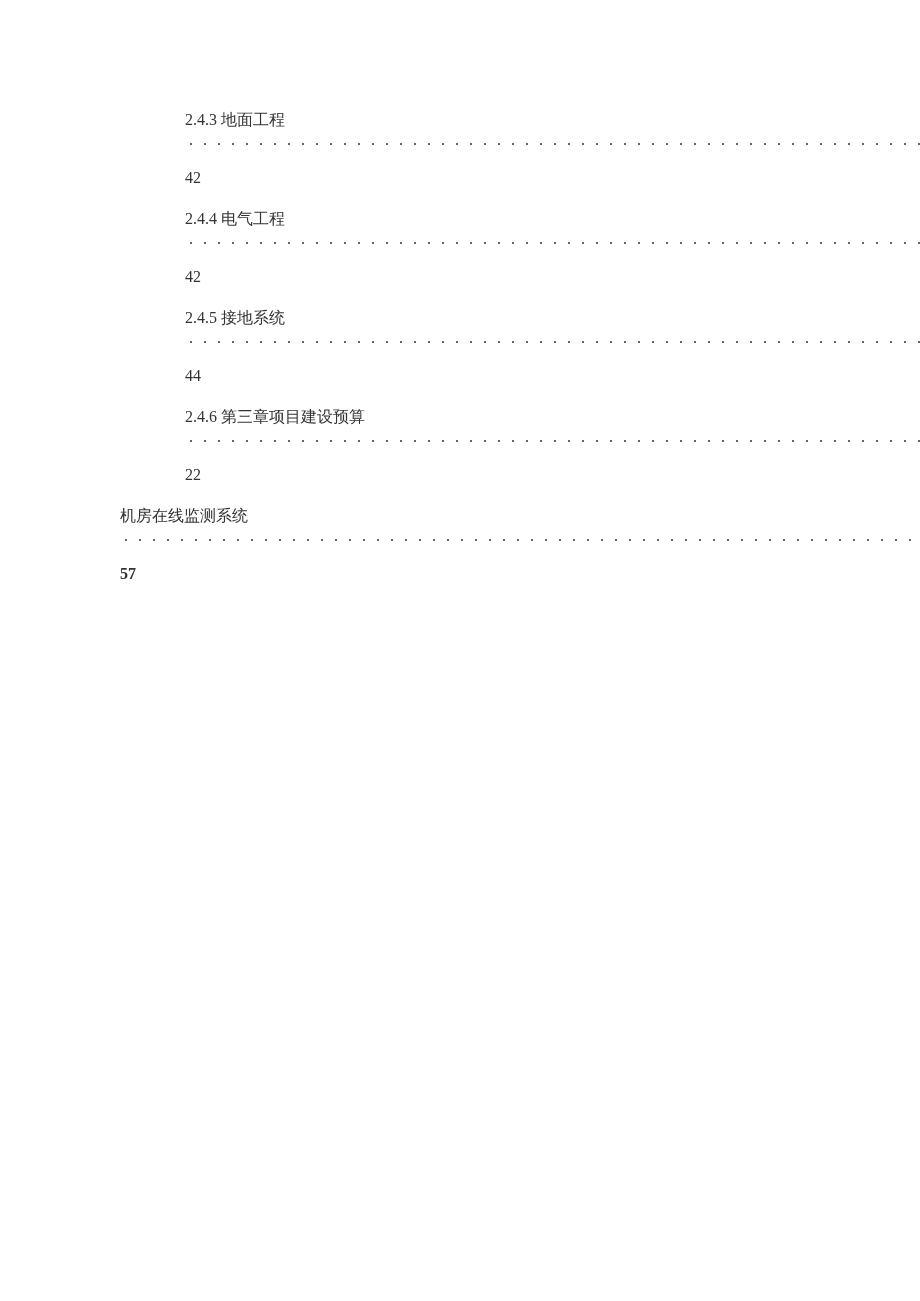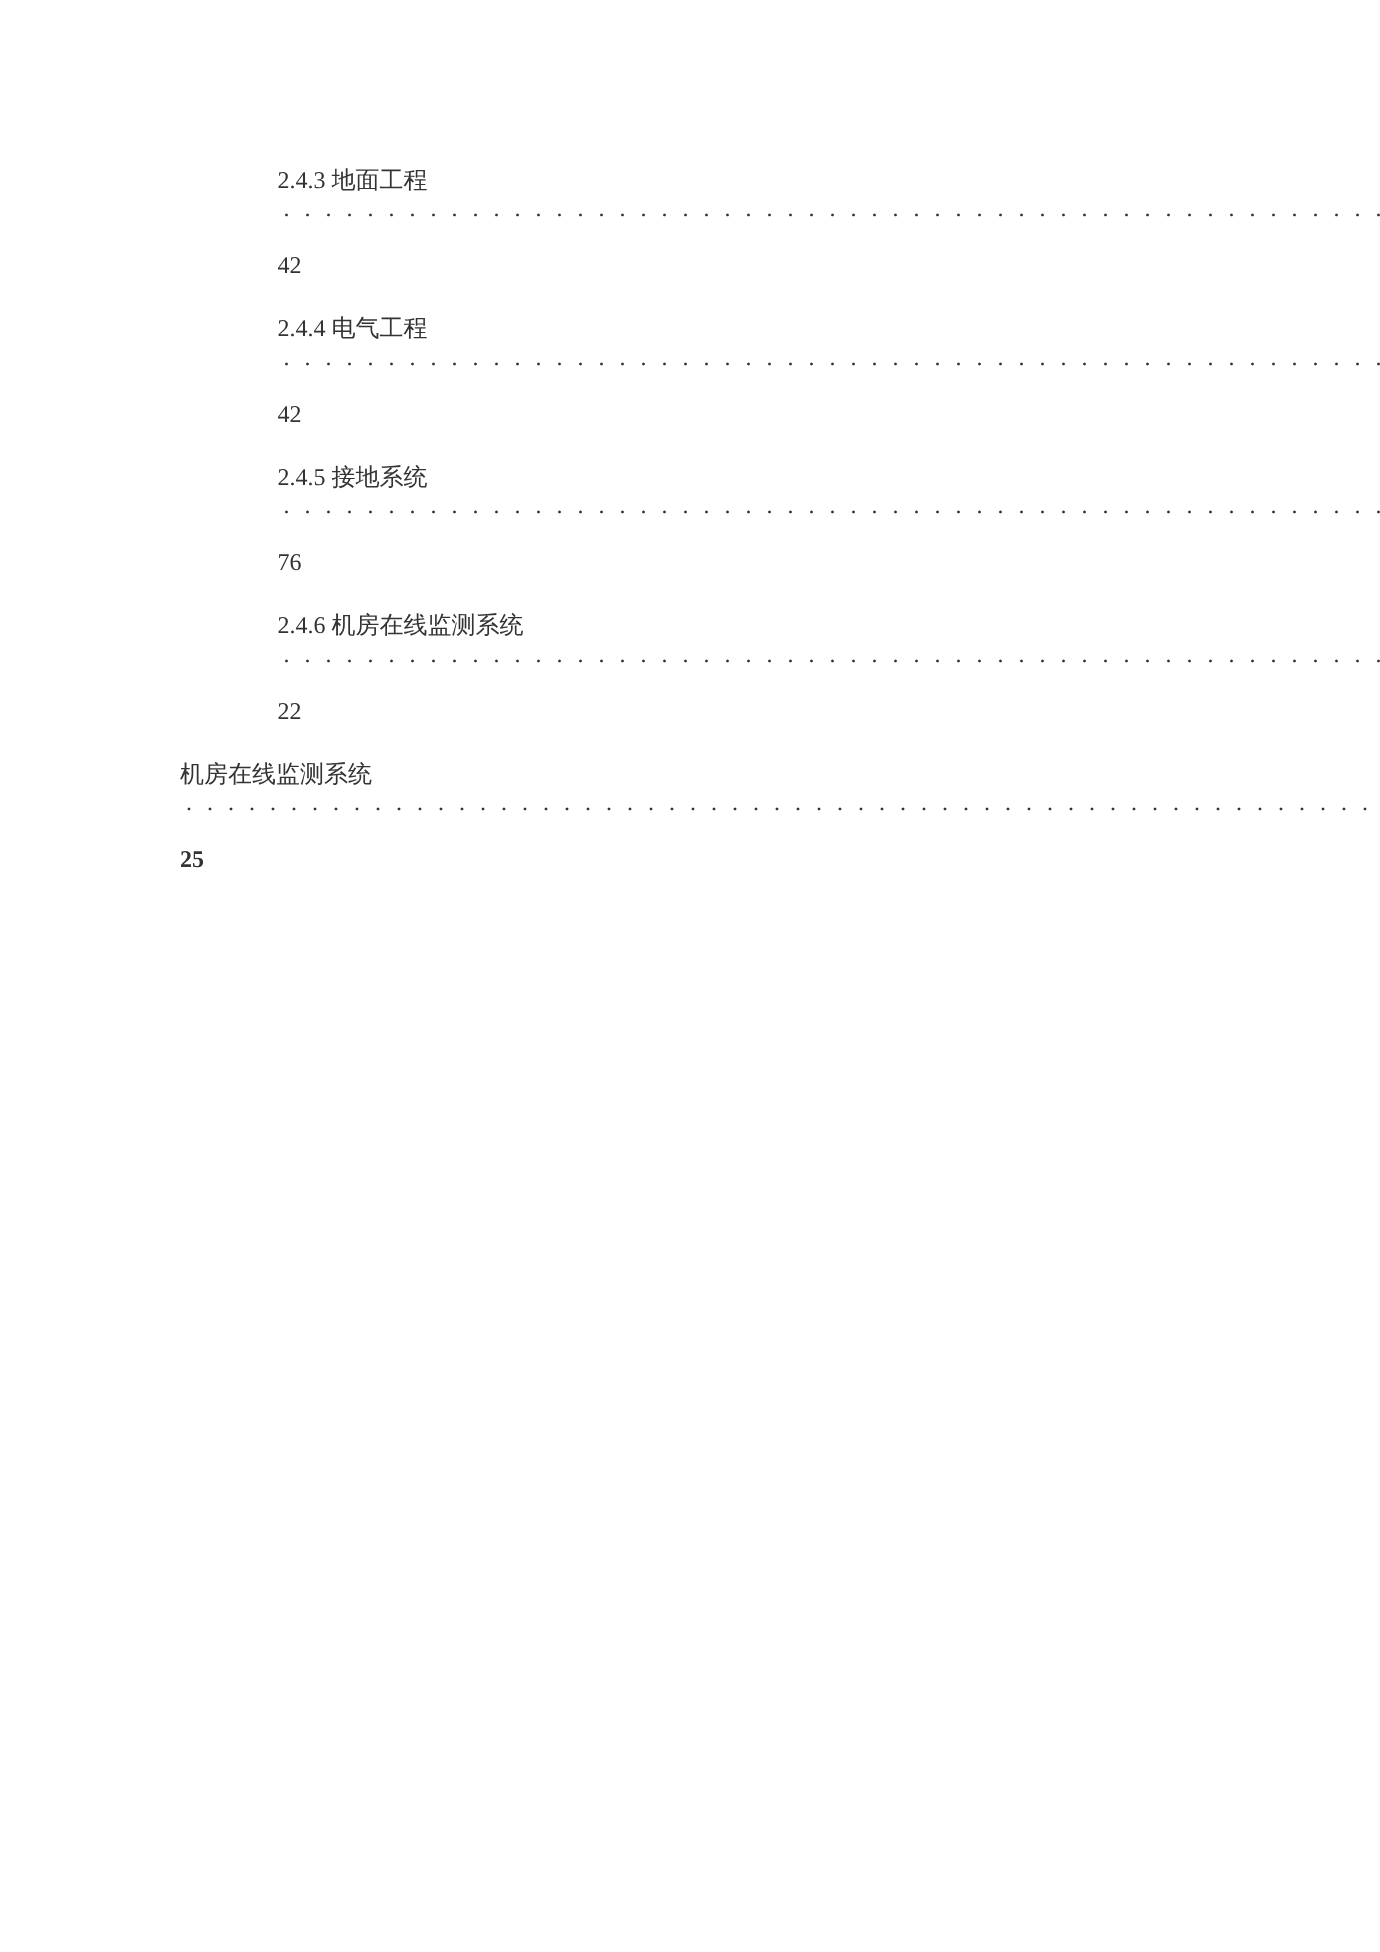--- a/index.html
+++ b/index.html
@@ -57,25 +57,25 @@
     <span class="toc-page">42</span>
   </div>
   <div class="toc-line indent">
     <span class="toc-label">2.4.4 电气工程</span>
     <span class="toc-dots"></span>
     <span class="toc-page">42</span>
   </div>
   <div class="toc-line indent">
     <span class="toc-label">2.4.5 接地系统</span>
     <span class="toc-dots"></span>
-    <span class="toc-page">76</span>
+    <span class="toc-page">44</span>
   </div>
   <div class="toc-line indent">
-    <span class="toc-label">2.4.6 机房在线监测系统</span>
+    <span class="toc-label">2.4.6 第三章项目建设预算</span>
     <span class="toc-dots"></span>
     <span class="toc-page">22</span>
   </div>
   <div class="toc-line">
     <span class="toc-label">机房在线监测系统</span>
     <span class="toc-dots"></span>
-    <span class="toc-page bold">25</span>
+    <span class="toc-page bold">57</span>
   </div>
 </div>
 
 </body></html>

